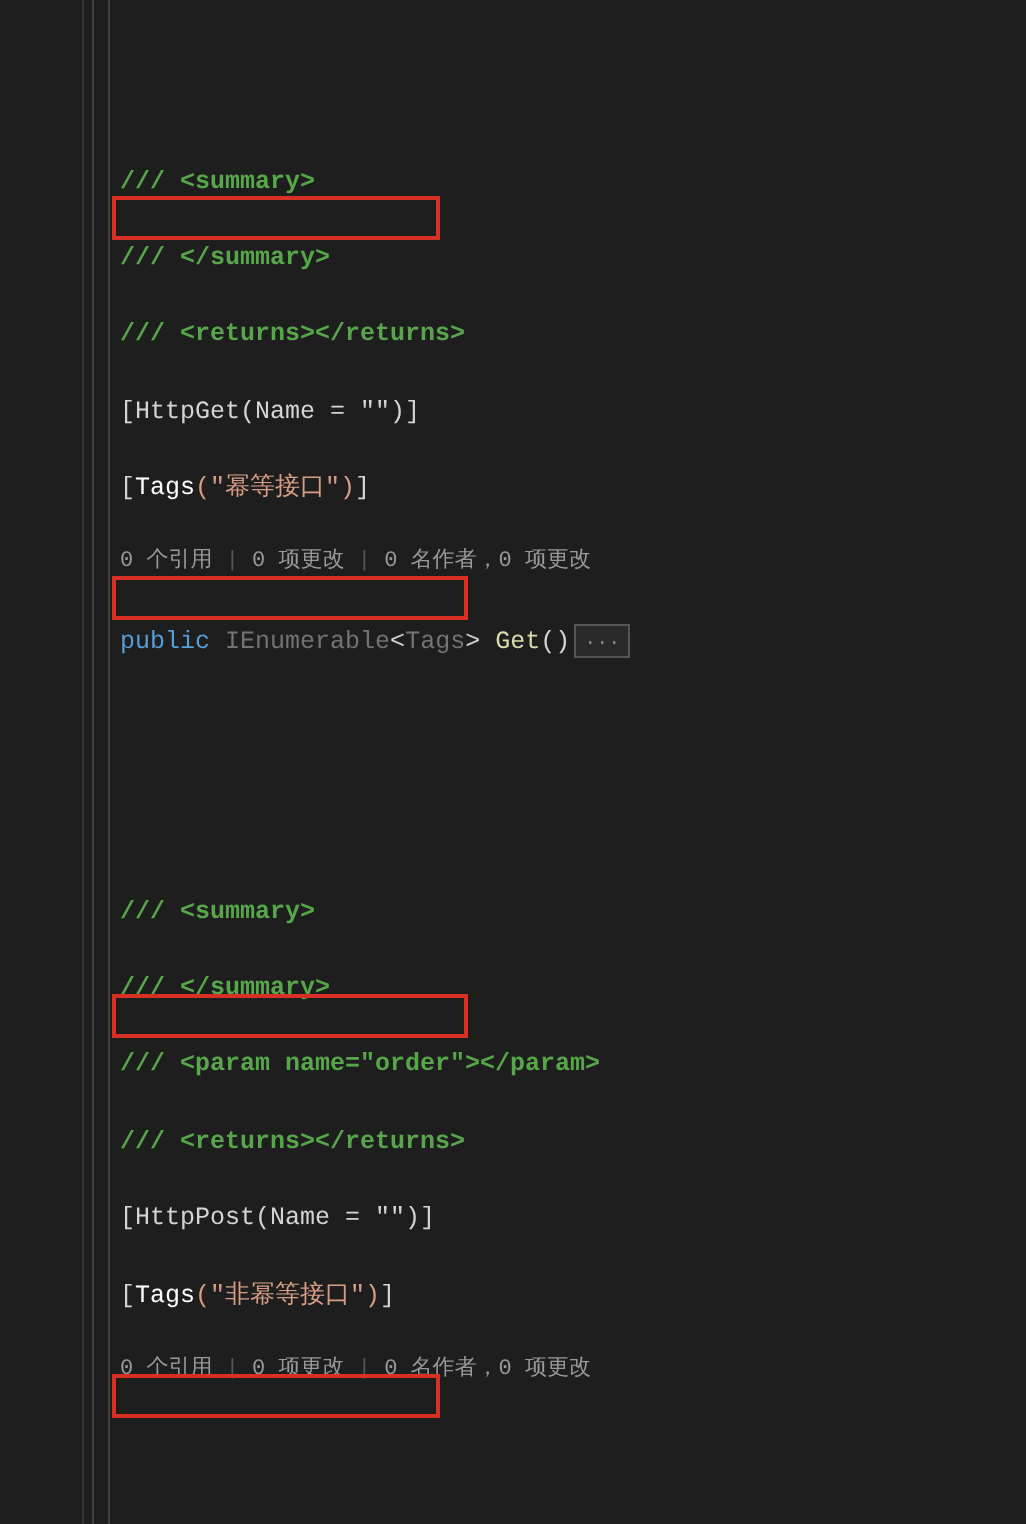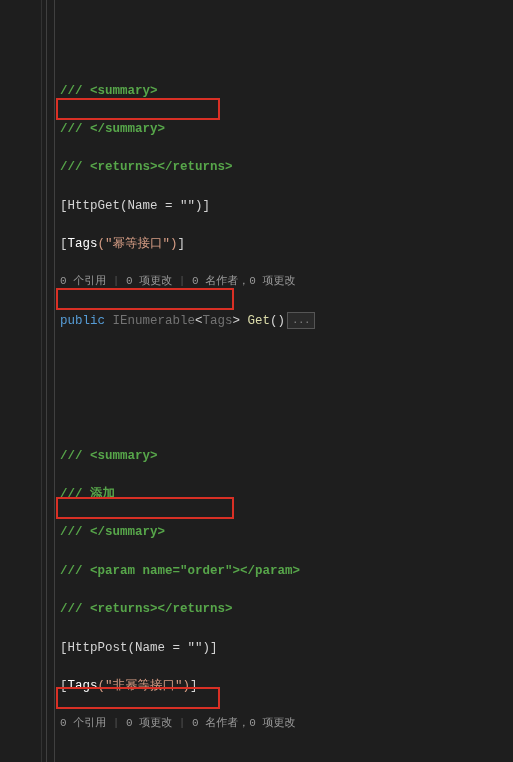--- a/index.html
+++ b/index.html
@@ -79,21 +79,20 @@
 <div class="line"><span class="comment">/// &lt;returns&gt;&lt;/returns&gt;</span></div>
 <div class="line"><span class="punct">[HttpGet(Name = "")]</span></div>
 <div class="line"><span class="punct">[</span><span class="attr">Tags</span><span class="string">("幂等接口")</span><span class="punct">]</span></div>
 <div class="line codelens"><span>0 个引用</span> <span class="codelens-sep">|</span> <span>0 项更改</span> <span class="codelens-sep">|</span> <span>0 名作者，0 项更改</span></div>
 <div class="line"><span class="keyword">public</span> <span class="type">IEnumerable</span><span class="punct">&lt;</span><span class="type">Tags</span><span class="punct">&gt; </span><span class="method">Get</span><span class="punct">()</span><span class="collapsed">...</span></div>
 </div>
 
 
 <div class="block">
 <div class="line"><span class="comment">/// &lt;summary&gt;</span></div>
-<div class="line"><span class="comment">/// 添加</span></div>
 <div class="line"><span class="comment">/// &lt;/summary&gt;</span></div>
 <div class="line"><span class="comment">/// &lt;param name="order"&gt;&lt;/param&gt;</span></div>
 <div class="line"><span class="comment">/// &lt;returns&gt;&lt;/returns&gt;</span></div>
 <div class="line"><span class="punct">[HttpPost(Name = "")]</span></div>
 <div class="line"><span class="punct">[</span><span class="attr">Tags</span><span class="string">("非幂等接口")</span><span class="punct">]</span></div>
 <div class="line codelens"><span>0 个引用</span> <span class="codelens-sep">|</span> <span>0 项更改</span> <span class="codelens-sep">|</span> <span>0 名作者，0 项更改</span></div>
 
 </div>
 
 

